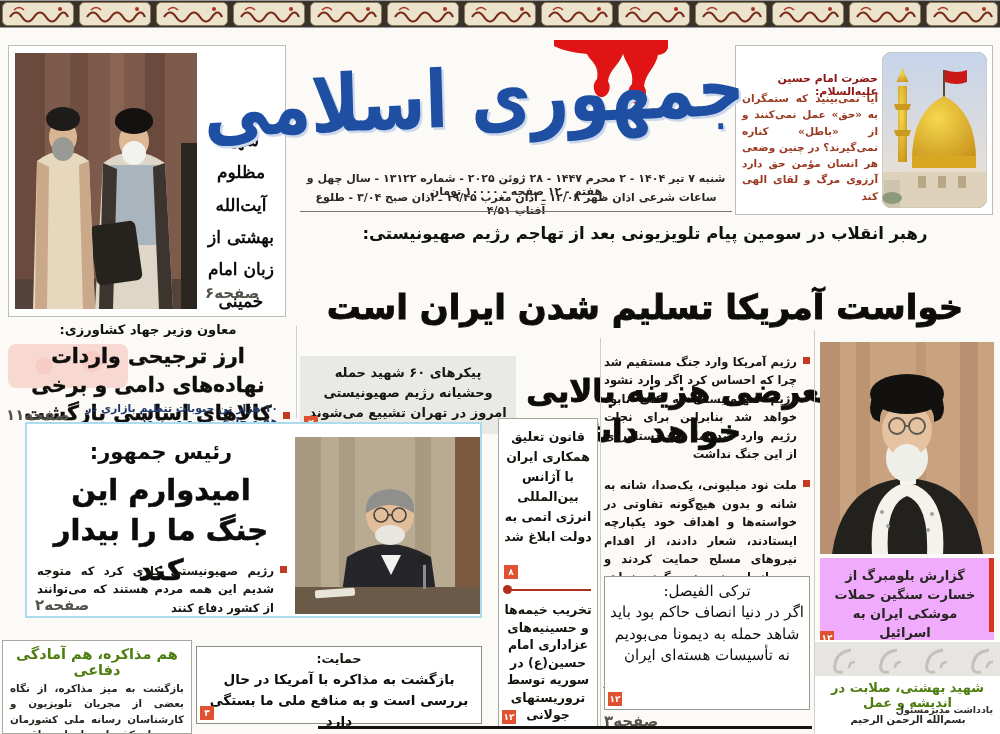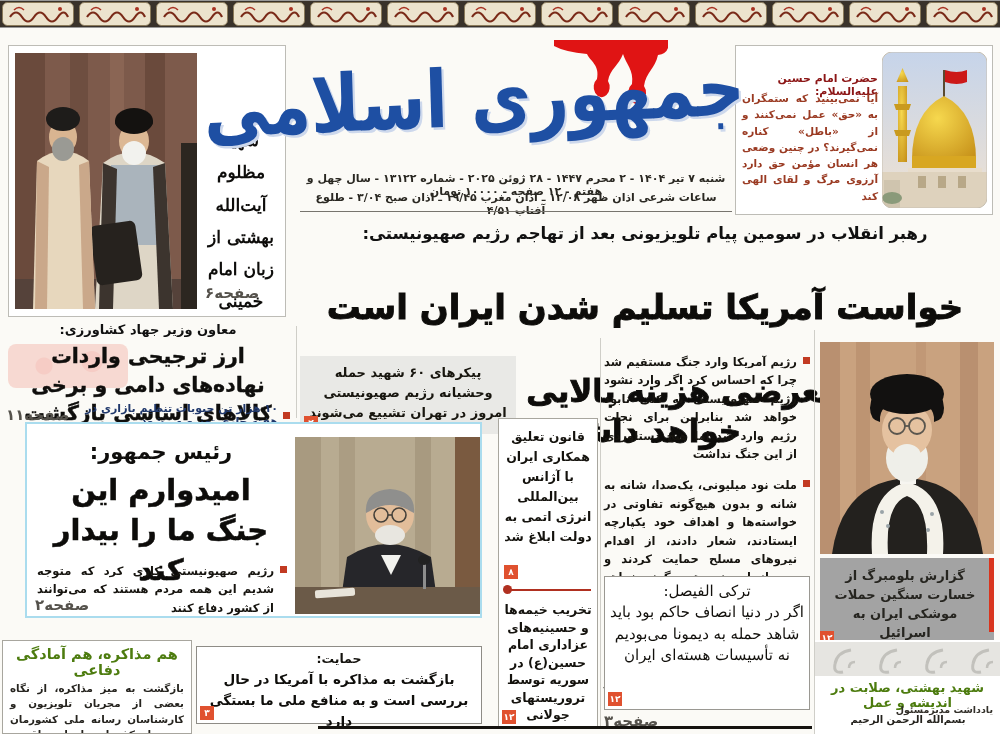--- a/index.html
+++ b/index.html
@@ -249,21 +249,21 @@
     <ellipse cx="87" cy="88" rx="25" ry="27" fill="#e5c2a0"></ellipse>
     <ellipse cx="87" cy="114" rx="14" ry="12" fill="#efefe9"></ellipse>
     <circle cx="77" cy="84" r="8" fill="none" stroke="#5a564e" stroke-width="1.8"></circle>
     <circle cx="97" cy="84" r="8" fill="none" stroke="#5a564e" stroke-width="1.8"></circle>
     <line x1="85" y1="84" x2="89" y2="84" stroke="#5a564e" stroke-width="1.8"></line>
 
     <path d="M50 66 q2 -30 37 -30 q35 0 37 30 q0 12 -10 14 q2 -20 -27 -22 q-29 2 -27 22 q-10 -2 -10 -14 z" fill="#121110"></path>
     <ellipse cx="87" cy="52" rx="37" ry="20" fill="#121110"></ellipse>
   </svg>
 
-  <div class="abs" style="left:820px;top:558px;width:174px;height:95px;background:#a3a3a3">
+  <div class="abs" style="left:820px;top:558px;width:174px;height:95px;background:#f0abfc">
     <div class="abs" style="right:0;top:0;width:5px;height:74px;background:#d9341c"></div>
     <div class="abs center" style="left:6px;top:9px;width:158px;font-size:13px;font-weight:bold;color:#262520;line-height:1.45">گزارش بلومبرگ از خسارت سنگین حملات موشکی ایران به اسرائیل</div>
     <span class="badge" style="left:0;bottom:8px">۱۲</span>
   </div>
 
   <div class="abs" style="left:815px;top:640px;width:185px;height:94px;background:#fff;overflow:hidden">
     <svg class="abs" style="left:0;top:2px" width="185" height="34">
       <defs>
         <pattern id="curls" width="46" height="34" patternUnits="userSpaceOnUse">
           <rect width="46" height="34" fill="#e6e5e1"></rect>

